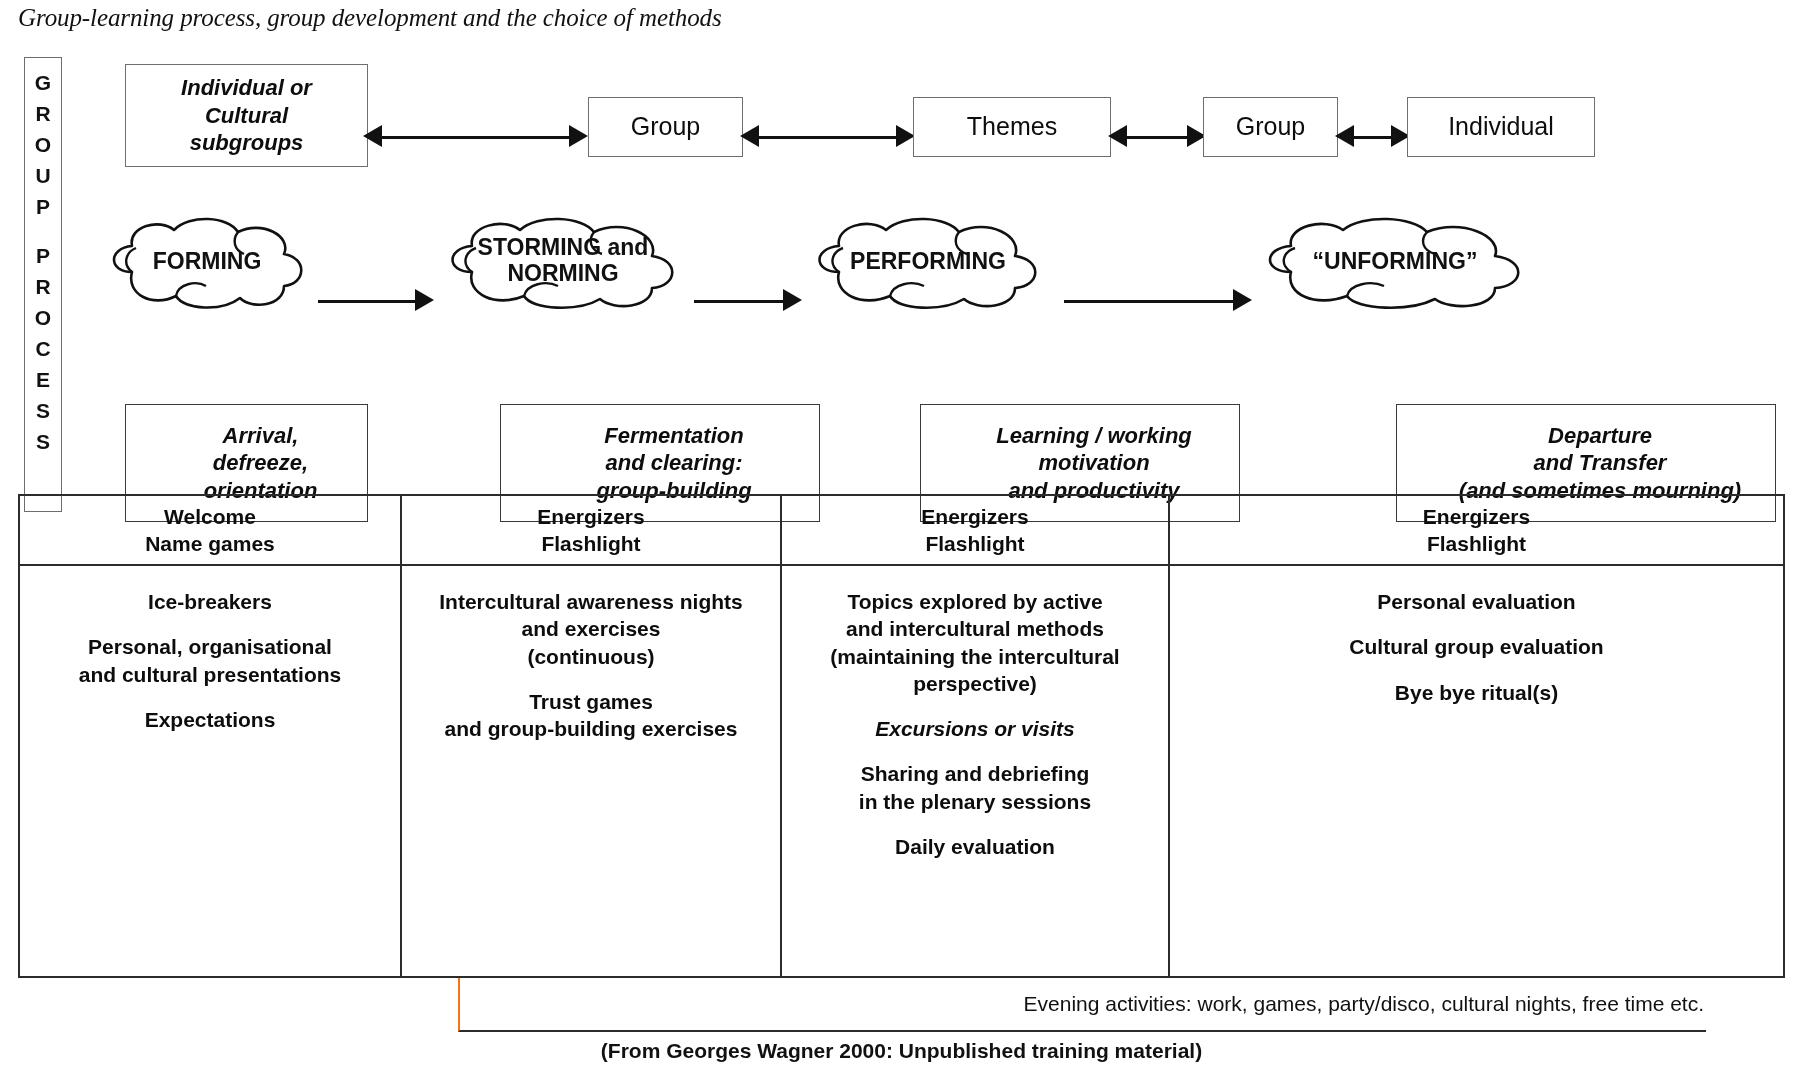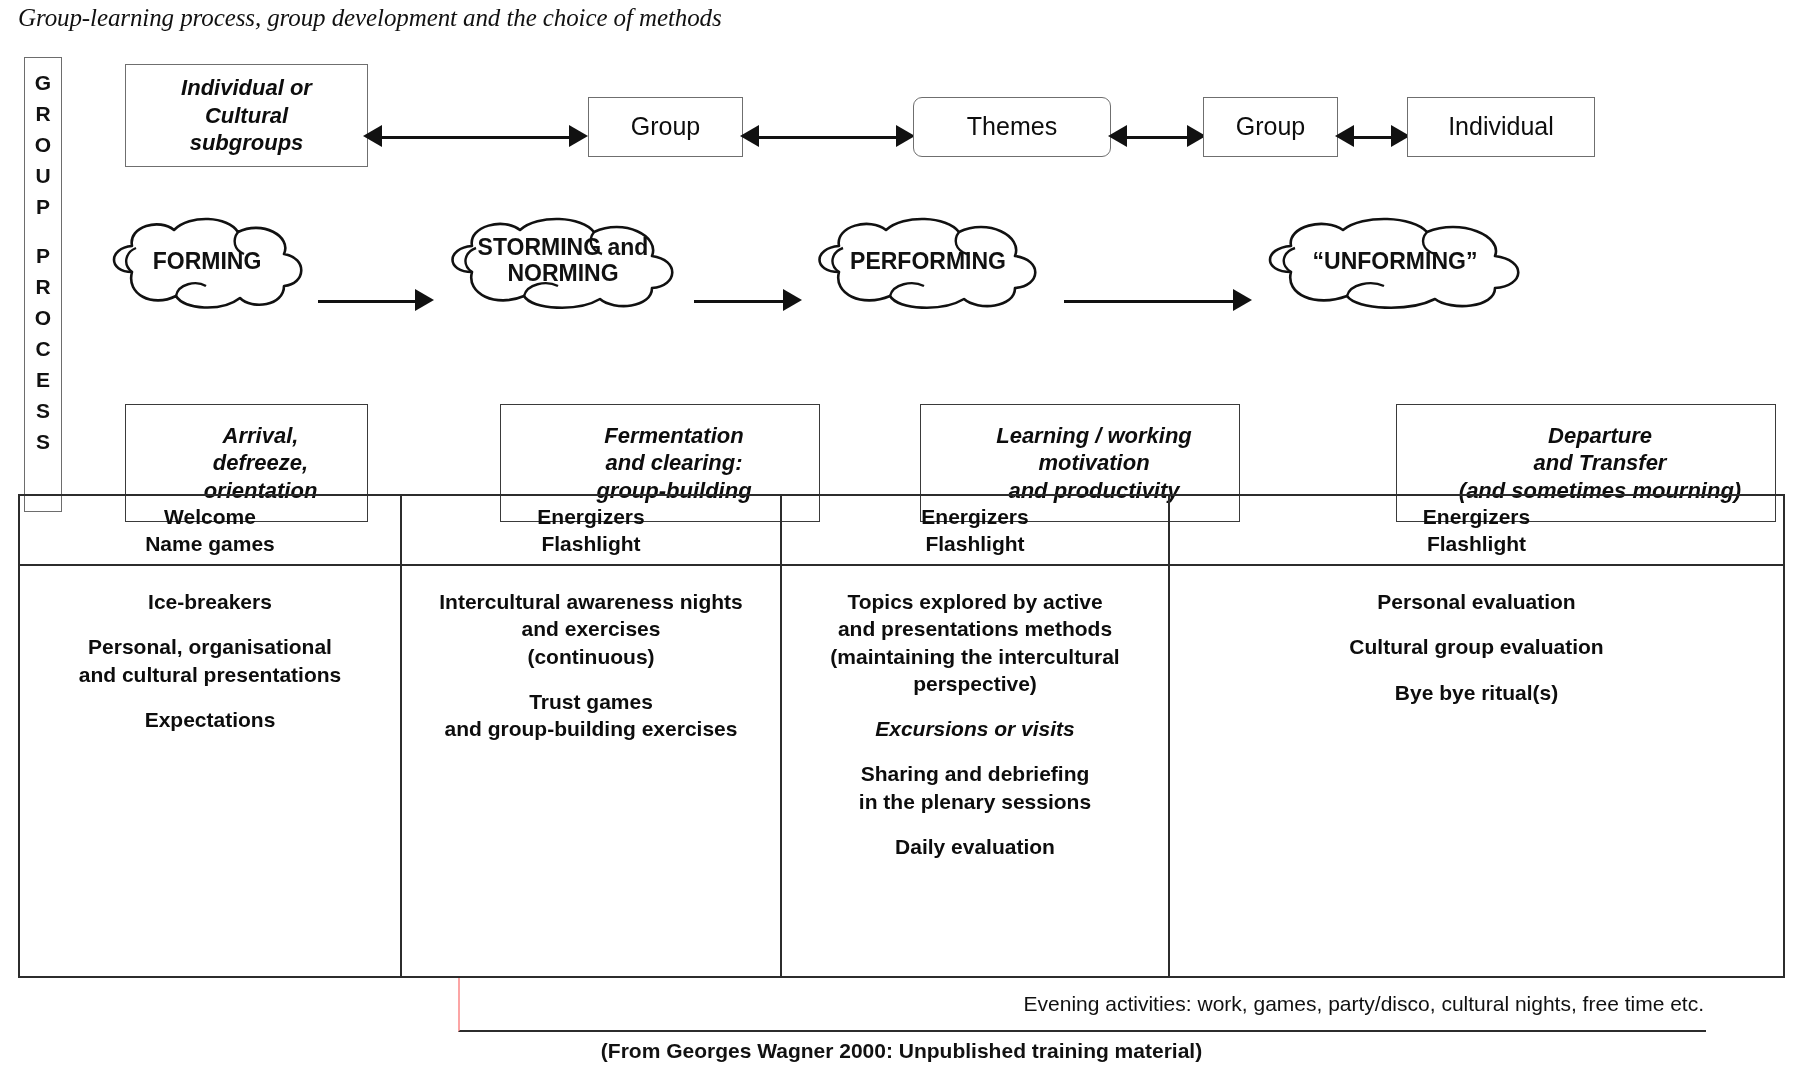--- a/index.html
+++ b/index.html
@@ -125,21 +125,21 @@
   #table .blk { margin-bottom: 18px; }
   #table .blk.italic { font-style: italic; }
   #table .blk:last-child { margin-bottom: 0; }
 
   
   #evening {
     left: 458px;
     top: 978px;
     width: 1248px;
     height: 54px;
-    border-left: 2px solid #fca5a5;
+    border-left: 2px solid #f97316;
     border-bottom: 2px solid #2c2c2c;
     box-sizing: border-box;
     display: flex;
     align-items: center;
     justify-content: flex-end;
     padding-right: 2px;
   }
   #evening .etxt {
     font-size: 21px;
     font-weight: normal;
@@ -193,21 +193,21 @@
 <div class="abs fbox" style="left:588px; top:97px; width:155px; height:60px;">
   <div class="txt plain-label">Group</div>
 </div>
 
 <div class="abs" style="left:740px; top:136px; width:175px; height:1px;">
   <div class="abs arrowline" style="left:18px; top:0; width:140px;"></div>
   <div class="abs ah ah-left" style="left:0px;   top:-11px;"></div>
   <div class="abs ah ah-right" style="left:156px; top:-11px;"></div>
 </div>
 
-<div class="abs fbox" style="left:913px; top:97px; width:198px; height:60px;border-radius:9px;">
+<div class="abs fbox" style="left:913px; top:97px; width:198px; height:60px;">
   <div class="txt plain-label">Themes</div>
 </div>
 
 <div class="abs" style="left:1108px; top:136px; width:98px; height:1px;">
   <div class="abs arrowline" style="left:18px; top:0; width:63px;"></div>
   <div class="abs ah ah-left" style="left:0px;  top:-11px;"></div>
   <div class="abs ah ah-right" style="left:79px; top:-11px;"></div>
 </div>
 
 <div class="abs fbox" style="left:1203px; top:97px; width:135px; height:60px;">
@@ -374,21 +374,21 @@
       </div>
       <div class="blk">
         <div>Trust games</div>
         <div>and group-building exercises</div>
       </div>
     </div>
 
     <div class="tcell c3">
       <div class="blk">
         <div>Topics explored by active</div>
-        <div>and presentations methods</div>
+        <div>and intercultural methods</div>
         <div>(maintaining the intercultural</div>
         <div>perspective)</div>
       </div>
       <div class="blk italic">
         <div>Excursions or visits</div>
       </div>
       <div class="blk">
         <div>Sharing and debriefing</div>
         <div>in the plenary sessions</div>
       </div>

